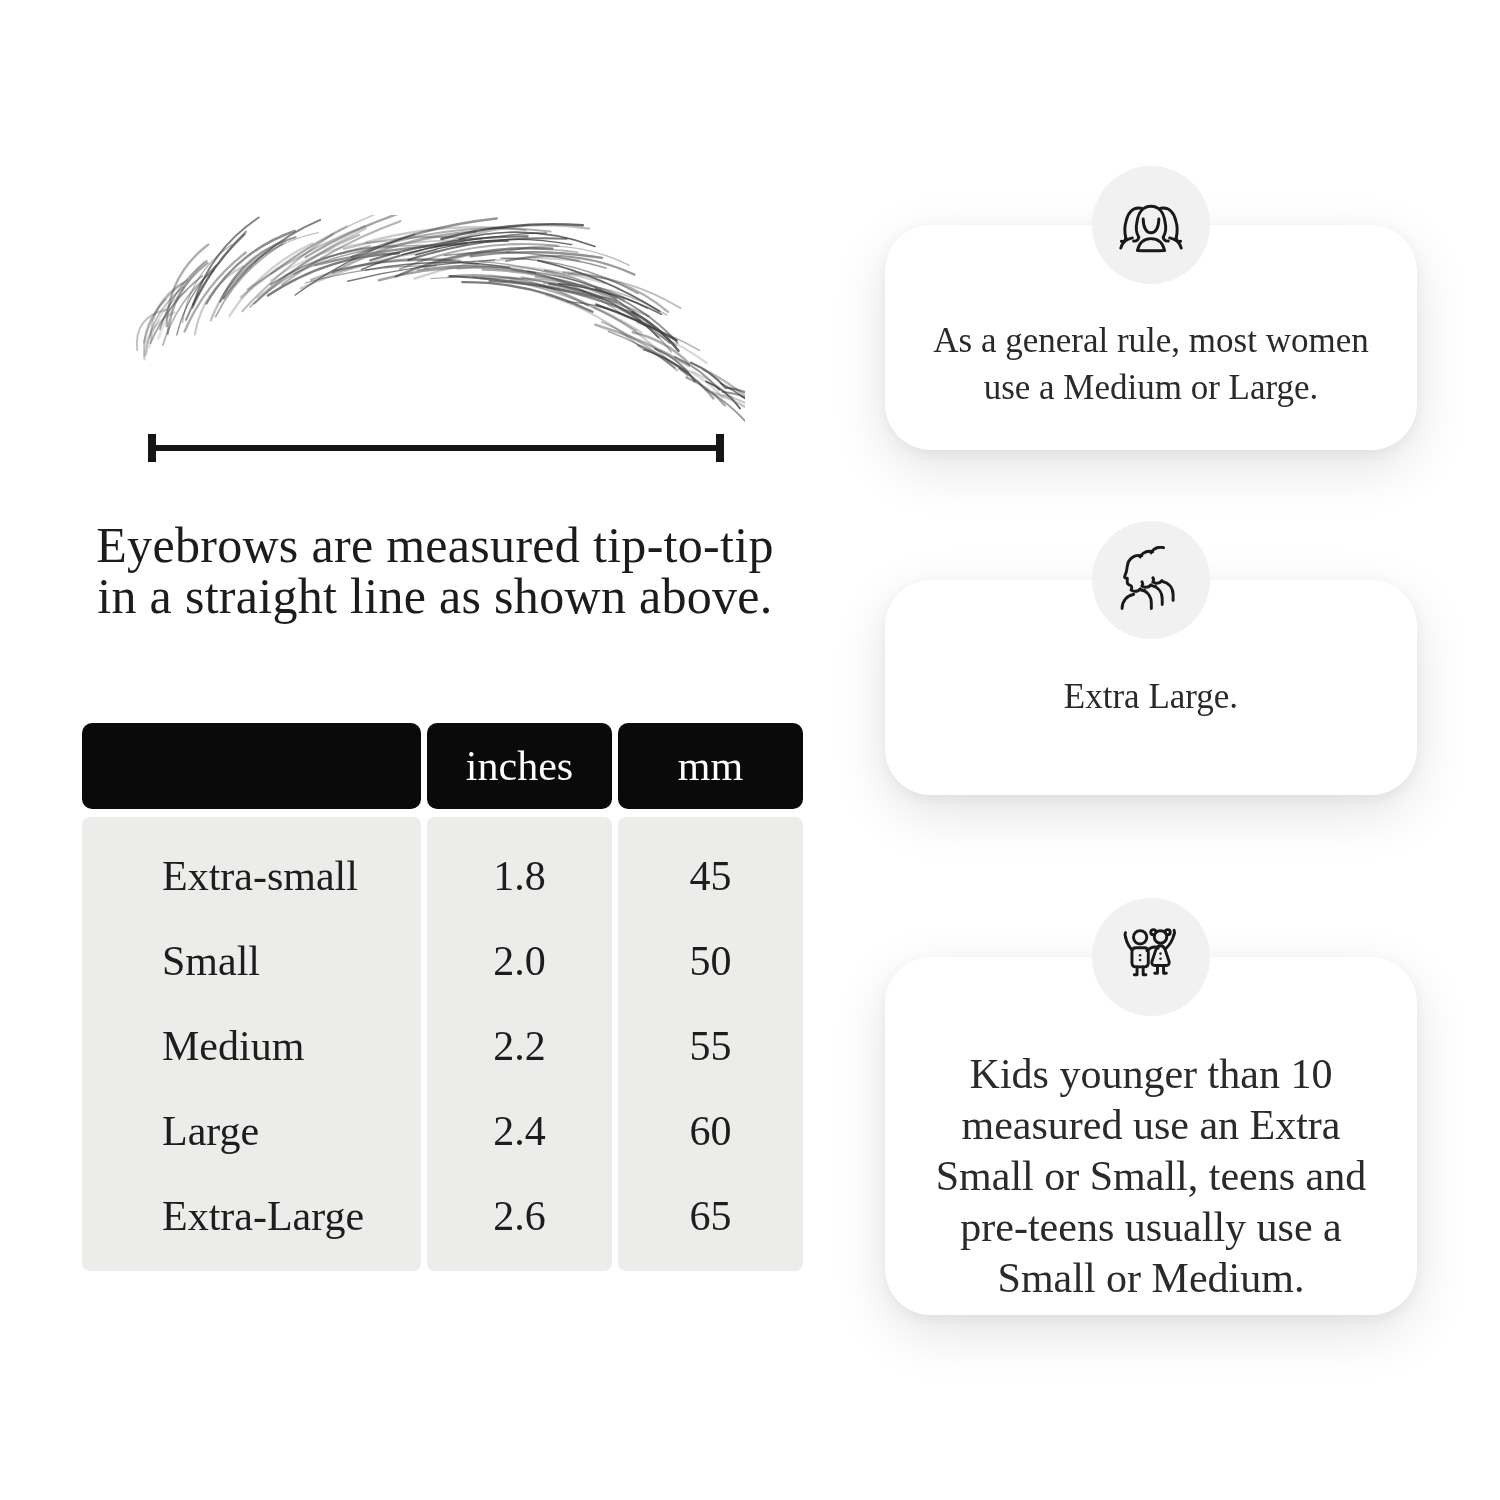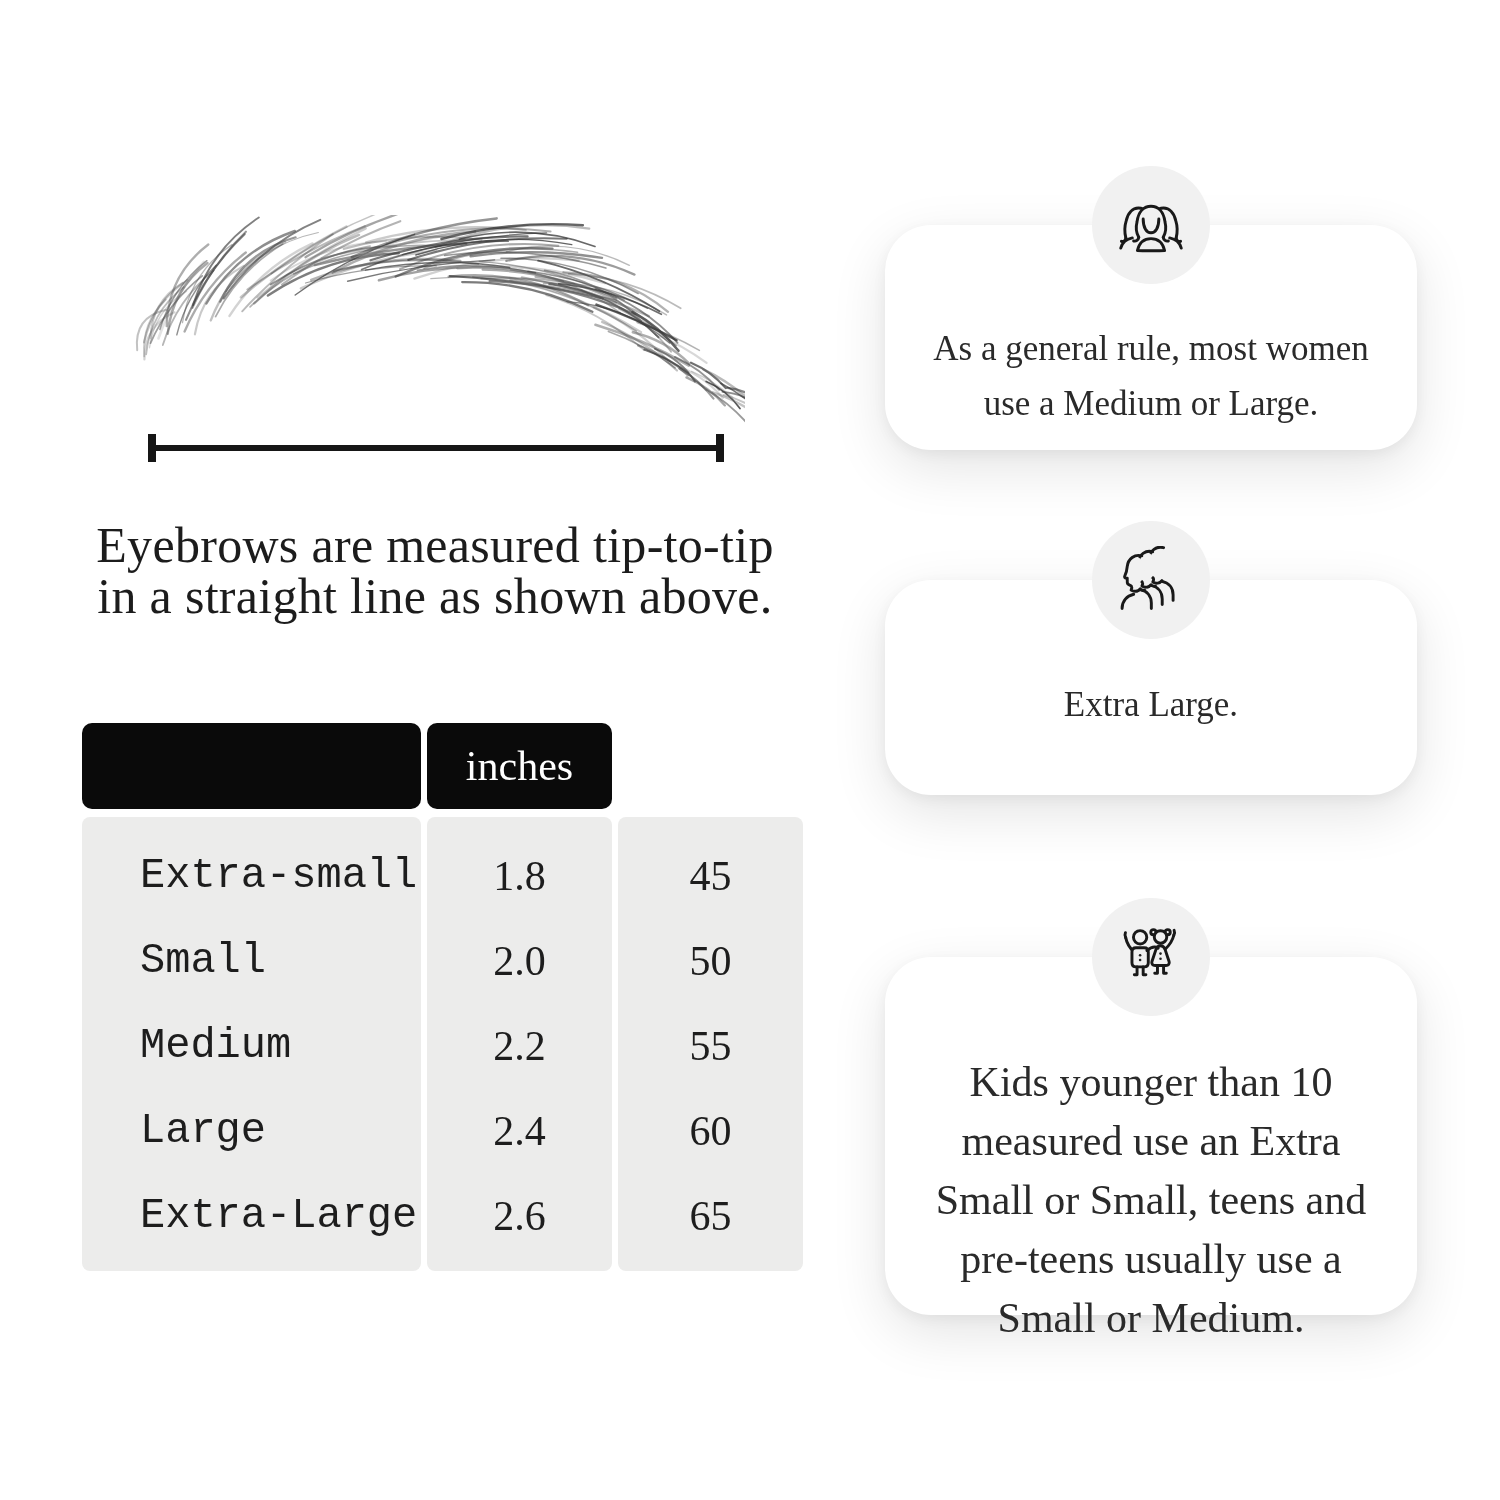--- a/index.html
+++ b/index.html
@@ -17,29 +17,29 @@
   
   .size-table{position:absolute;left:82px;top:723px;width:721px;}
   .tbl-grid{display:grid;grid-template-columns:339px 185px 185px;column-gap:6px;}
   .th{
     background:#0a0a0a;color:#ffffff;height:86px;border-radius:10px;
     display:flex;align-items:center;justify-content:center;font-size:42px;
   }
   .tbl-body{margin-top:8px;}
   .col-body{background:#ececeb;border-radius:8px;height:454px;padding-top:17px;box-sizing:border-box;}
   .cell{height:84.8px;display:flex;align-items:center;font-size:42px;color:#1d1d1d;}
-  .cell.lbl{justify-content:flex-start;padding-left:58px;font-family:Liberation Mono, monospace;}
+  .cell.lbl{justify-content:flex-start;padding-left:80px;}
   .cell.num{justify-content:center;}
   
   .card{
     position:absolute;left:885px;width:532px;background:#ffffff;border-radius:46px;
     box-shadow:0 18px 55px rgba(0,0,0,0.11),0 4px 14px rgba(0,0,0,0.05);
     text-align:center;box-sizing:border-box;color:#2a2a2a;
   }
-  .card .line{display:block;margin-top:8px;}
+  .card .line{display:block;}
   #card-women{top:225px;height:225px;padding-top:92px;font-size:35px;line-height:47px;}
   #card-men{top:580px;height:215px;padding-top:92px;font-size:35px;line-height:49px;}
   #card-kids{top:957px;height:358px;padding-top:92px;font-size:42px;line-height:51px;}
   .badge{
     position:absolute;left:50%;margin-left:-59px;top:-59px;width:118px;height:118px;
     border-radius:50%;background:#f1f1f1;display:flex;align-items:center;justify-content:center;
   }
   .badge svg{width:68px;height:68px;}
   .ico{fill:none;stroke:#191919;stroke-width:4.3;stroke-linecap:round;stroke-linejoin:round;}
   .ico-fill{fill:#f1f1f1;stroke:#191919;stroke-width:4.3;stroke-linecap:round;stroke-linejoin:round;}
@@ -192,20 +192,21 @@
 
   <div class="caption">
     <span>Eyebrows are measured tip-to-tip</span>
     <span>in a straight line as shown above.</span>
   </div>
 
   <div class="size-table">
     <div class="tbl-grid">
       <div class="th"></div>
       <div class="th">inches</div>
+      <div class="th">mm</div>
     </div>
     <div class="tbl-grid tbl-body">
       <div class="col-body">
         <div class="cell lbl">Extra-small</div>
         <div class="cell lbl">Small</div>
         <div class="cell lbl">Medium</div>
         <div class="cell lbl">Large</div>
         <div class="cell lbl">Extra-Large</div>
       </div>
       <div class="col-body">

